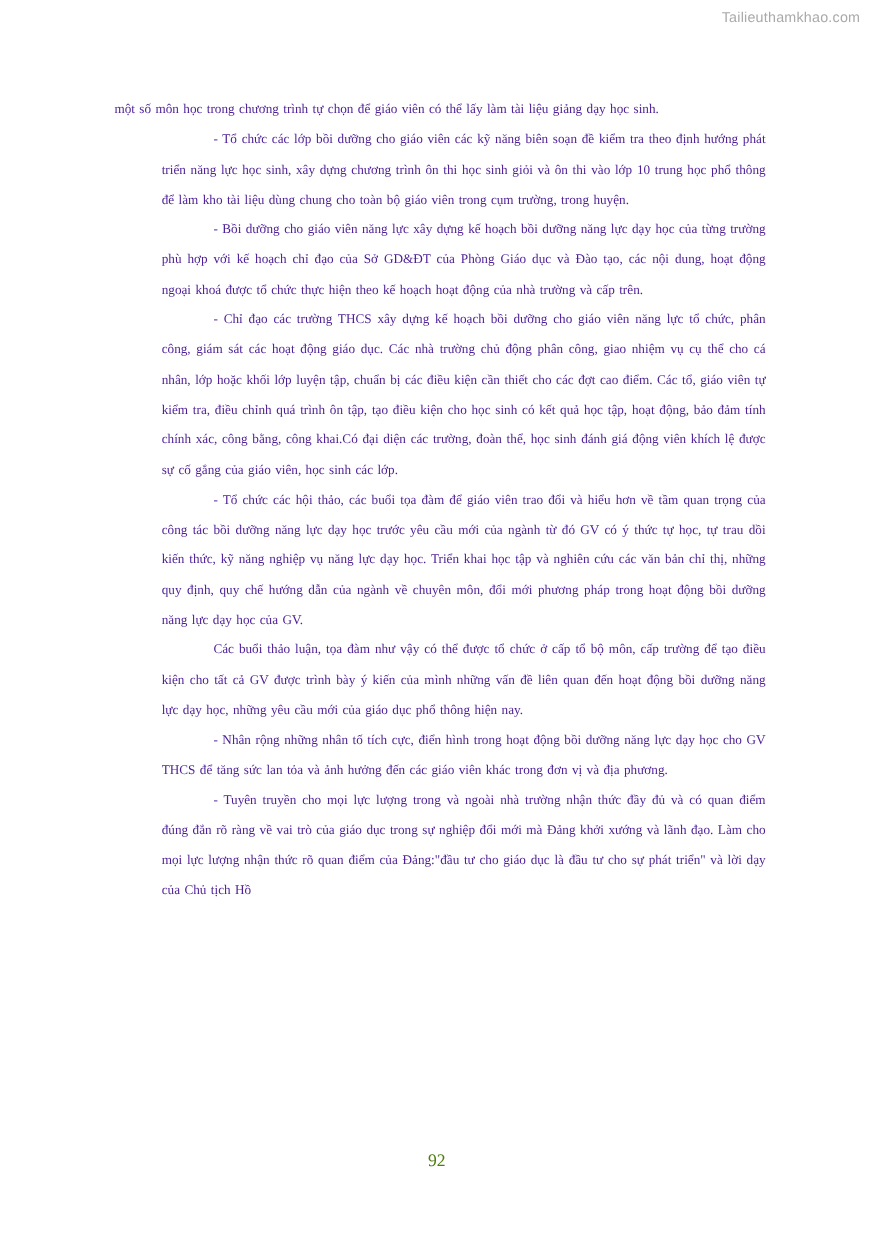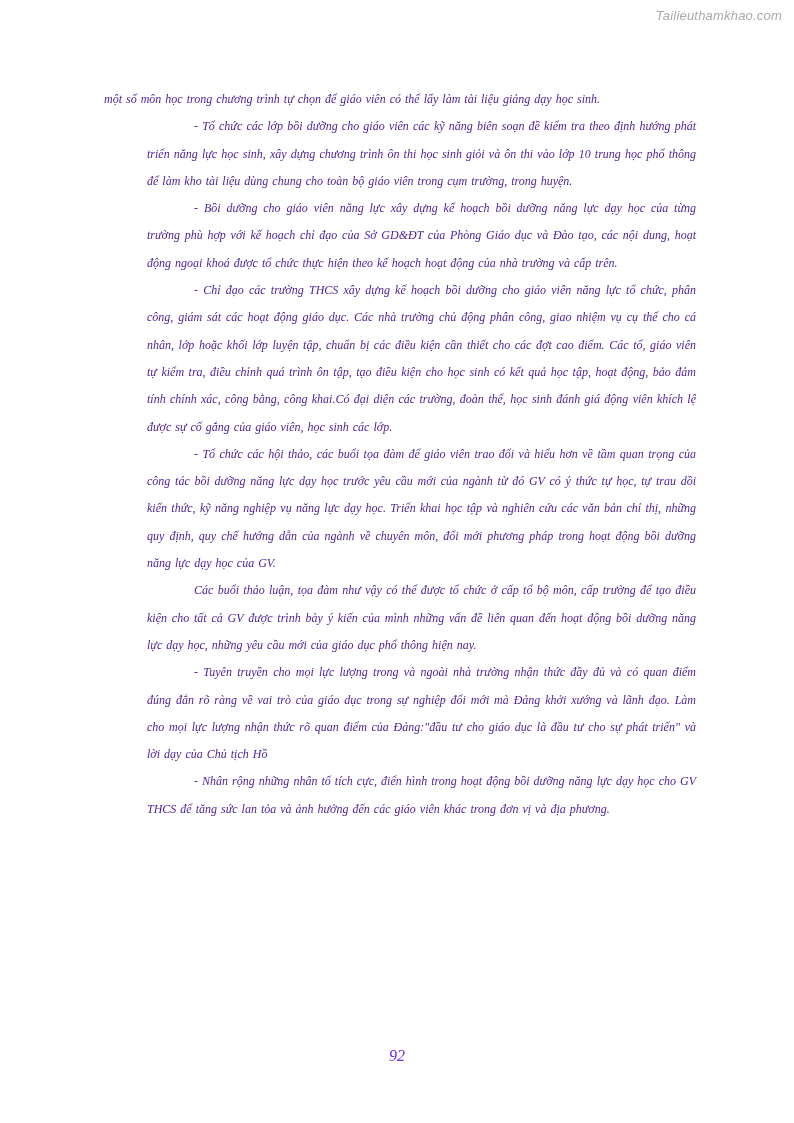--- a/index.html
+++ b/index.html
@@ -7,21 +7,20 @@
     padding: 0;
     background: #ffffff;
   }
   .page {
     position: relative;
     width: 794px;
     height: 1123px;
     background: #ffffff;
     overflow: hidden;
     font-family: "Liberation Serif", serif;
-    font-style: italic;
   }
   .watermark {
     position: absolute;
     top: 8px;
     right: 12px;
     font-family: "Liberation Sans", sans-serif;
     font-size: 13px;
     color: #a9a9a9;
     letter-spacing: 0.2px;
   }
@@ -44,36 +43,36 @@
     text-indent: 47px;
     margin-left: 43px;
   }
   .page-number {
     position: absolute;
     bottom: 58px;
     left: 0;
     width: 100%;
     text-align: center;
     font-size: 16px;
-    color: #6d28d9;
+    color: #4d7c0f;
   }
 </style>
 </head>
 <body>
 
 <div class="page">
 
   <div class="watermark">Tailieuthamkhao.com</div>
 
   <div class="content">
     <p>một số môn học trong chương trình tự chọn để giáo viên có thể lấy làm tài liệu giảng dạy học sinh.</p>
     <p class="indent">- Tổ chức các lớp bồi dưỡng cho giáo viên các kỹ năng biên soạn đề kiểm tra theo định hướng phát triển năng lực học sinh, xây dựng chương trình ôn thi học sinh giỏi và ôn thi vào lớp 10 trung học phổ thông để làm kho tài liệu dùng chung cho toàn bộ giáo viên trong cụm trường, trong huyện.</p>
     <p class="indent">- Bồi dưỡng cho giáo viên năng lực xây dựng kế hoạch bồi dưỡng năng lực dạy học của từng trường phù hợp với kế hoạch chỉ đạo của Sở GD&amp;ĐT của Phòng Giáo dục và Đào tạo, các nội dung, hoạt động ngoại khoá được tổ chức thực hiện theo kế hoạch hoạt động của nhà trường và cấp trên.</p>
     <p class="indent">- Chỉ đạo các trường THCS xây dựng kế hoạch bồi dưỡng cho giáo viên năng lực tổ chức, phân công, giám sát các hoạt động giáo dục. Các nhà trường chủ động phân công, giao nhiệm vụ cụ thể cho cá nhân, lớp hoặc khối lớp luyện tập, chuẩn bị các điều kiện cần thiết cho các đợt cao điểm. Các tổ, giáo viên tự kiểm tra, điều chỉnh quá trình ôn tập, tạo điều kiện cho học sinh có kết quả học tập, hoạt động, bảo đảm tính chính xác, công bằng, công khai.Có đại diện các trường, đoàn thể, học sinh đánh giá động viên khích lệ được sự cố gắng của giáo viên, học sinh các lớp.</p>
     <p class="indent">- Tổ chức các hội thảo, các buổi tọa đàm để giáo viên trao đổi và hiểu hơn về tầm quan trọng của công tác bồi dưỡng năng lực dạy học trước yêu cầu mới của ngành từ đó GV có ý thức tự học, tự trau dồi kiến thức, kỹ năng nghiệp vụ năng lực dạy học. Triển khai học tập và nghiên cứu các văn bản chỉ thị, những quy định, quy chế hướng dẫn của ngành về chuyên môn, đổi mới phương pháp trong hoạt động bồi dưỡng năng lực dạy học của GV.</p>
     <p class="indent">Các buổi thảo luận, tọa đàm như vậy có thể được tổ chức ở cấp tổ bộ môn, cấp trường để tạo điều kiện cho tất cả GV được trình bày ý kiến của mình những vấn đề liên quan đến hoạt động bồi dưỡng năng lực dạy học, những yêu cầu mới của giáo dục phổ thông hiện nay.</p>
+    <p class="indent">- Nhân rộng những nhân tố tích cực, điển hình trong hoạt động bồi dưỡng năng lực dạy học cho GV THCS để tăng sức lan tỏa và ảnh hưởng đến các giáo viên khác trong đơn vị và địa phương.</p>
     <p class="indent">- Tuyên truyền cho mọi lực lượng trong và ngoài nhà trường nhận thức đầy đủ và có quan điểm đúng đắn rõ ràng về vai trò của giáo dục trong sự nghiệp đổi mới mà Đảng khởi xướng và lãnh đạo. Làm cho mọi lực lượng nhận thức rõ quan điểm của Đảng:"đầu tư cho giáo dục là đầu tư cho sự phát triển" và lời dạy của Chủ tịch Hồ</p>
-    <p class="indent">- Nhân rộng những nhân tố tích cực, điển hình trong hoạt động bồi dưỡng năng lực dạy học cho GV THCS để tăng sức lan tỏa và ảnh hưởng đến các giáo viên khác trong đơn vị và địa phương.</p>
   </div>
 
   <div class="page-number">92</div>
 
 </div>
 
 </body></html>

